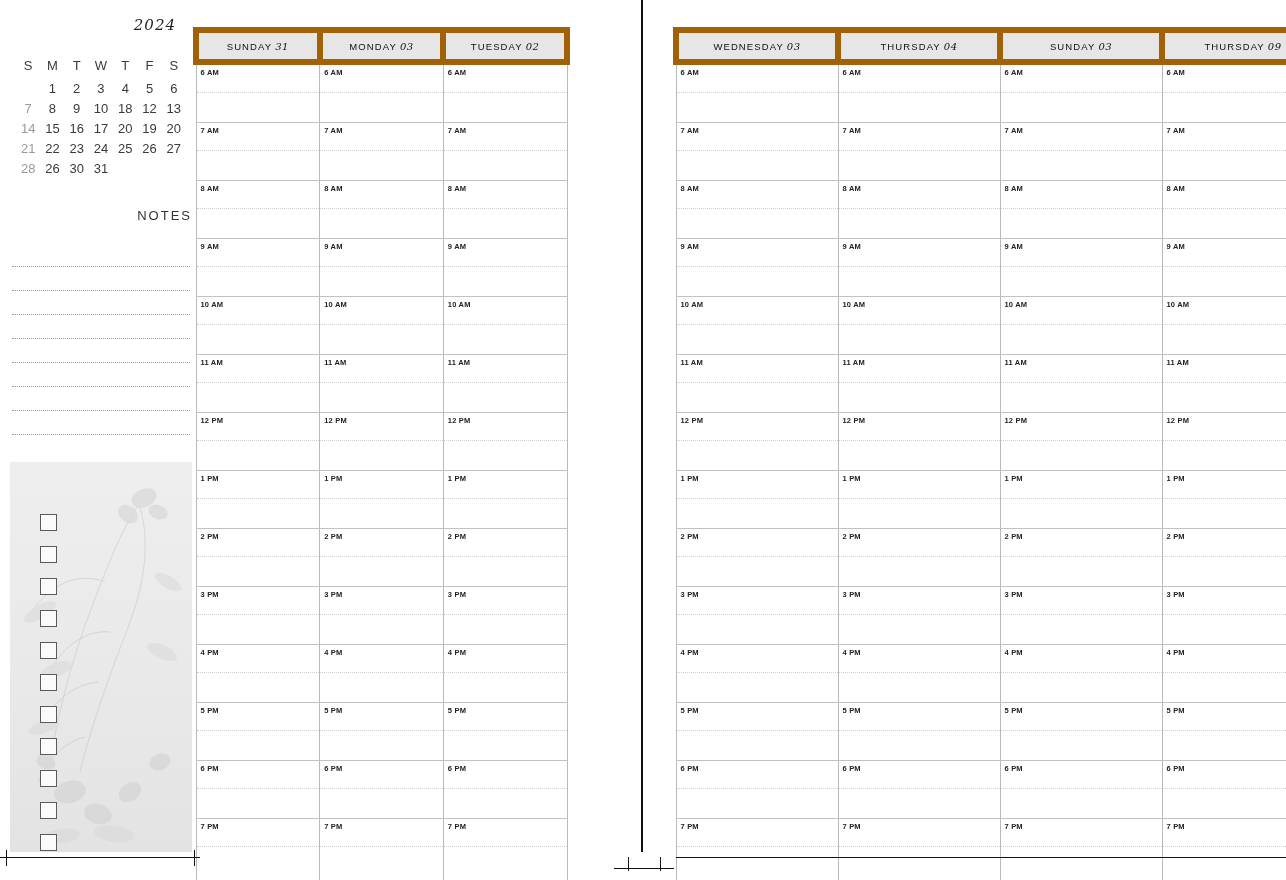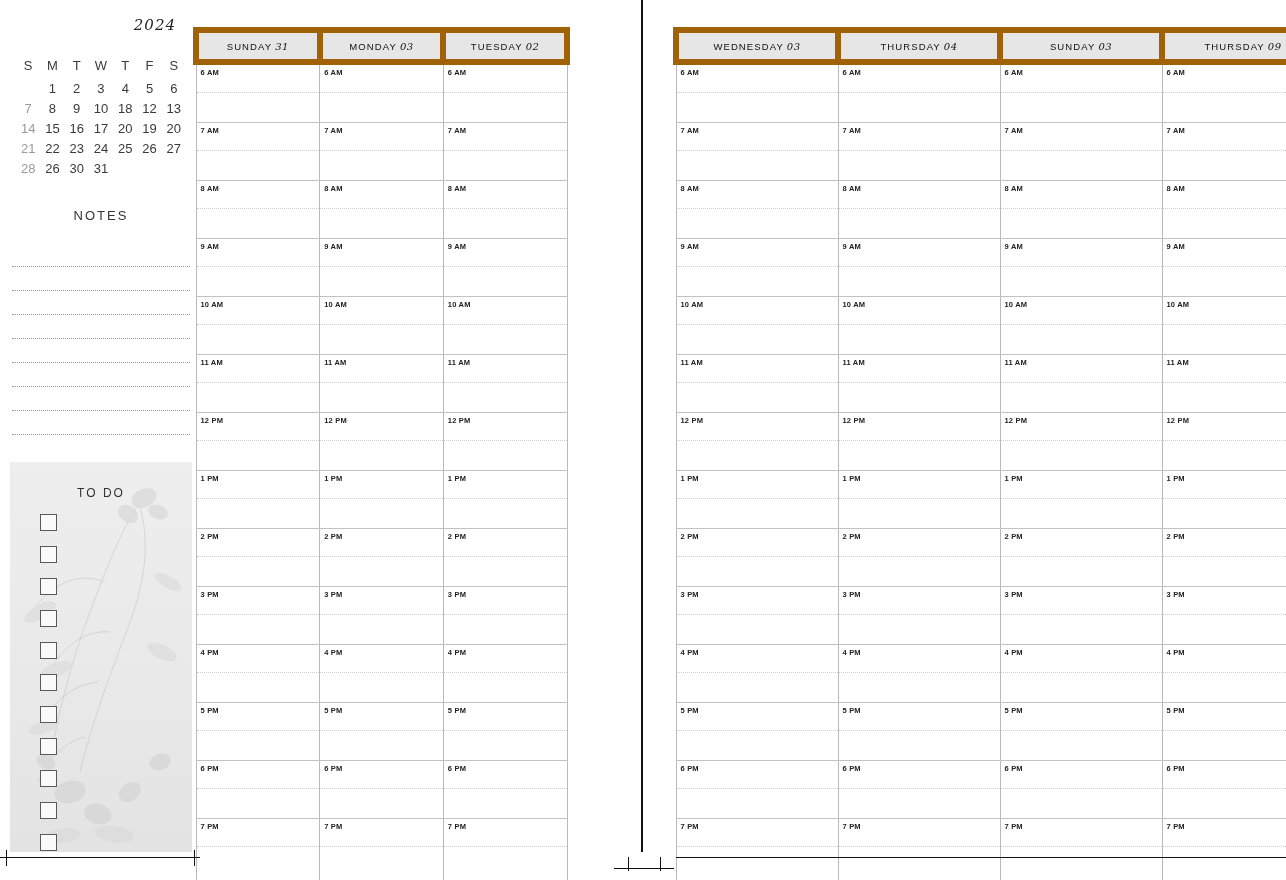--- a/index.html
+++ b/index.html
@@ -92,21 +92,21 @@
     font-size: 13px;
     color: #3a3a3a;
     text-align: center;
     padding: 2.5px 0;
   }
   .mini-cal td.dim { color: #9a9a9a; }
   .mini-cal td.empty { color: transparent; }
 
   
   .notes-title {
-    text-align: center;
+    text-align: right;
     font-size: 13px;
     letter-spacing: 2px;
     margin-top: 30px;
     color: #333;
   }
   .notes-lines {
     margin-top: 20px;
     padding: 0 2px;
   }
   .notes-line {
@@ -325,21 +325,20 @@
         <ellipse cx="30" cy="150" rx="18" ry="7" transform="rotate(-30 30 150)"></ellipse>
         <ellipse cx="46" cy="208" rx="17" ry="7" transform="rotate(-22 46 208)"></ellipse>
         <ellipse cx="34" cy="265" rx="16" ry="6" transform="rotate(-18 34 265)"></ellipse>
         <ellipse cx="158" cy="120" rx="15" ry="6" transform="rotate(30 158 120)"></ellipse>
         <ellipse cx="152" cy="190" rx="16" ry="7" transform="rotate(25 152 190)"></ellipse>
         <ellipse cx="104" cy="372" rx="20" ry="8" transform="rotate(8 104 372)"></ellipse>
         <ellipse cx="52" cy="374" rx="18" ry="7" transform="rotate(-8 52 374)"></ellipse>
       </g>
     </svg>
 
-    <div class="todo-title">TO DO</div>
     <div class="todo-boxes">
       <div class="todo-box"></div>
       <div class="todo-box"></div>
       <div class="todo-box"></div>
       <div class="todo-box"></div>
       <div class="todo-box"></div>
       <div class="todo-box"></div>
       <div class="todo-box"></div>
       <div class="todo-box"></div>
       <div class="todo-box"></div>

